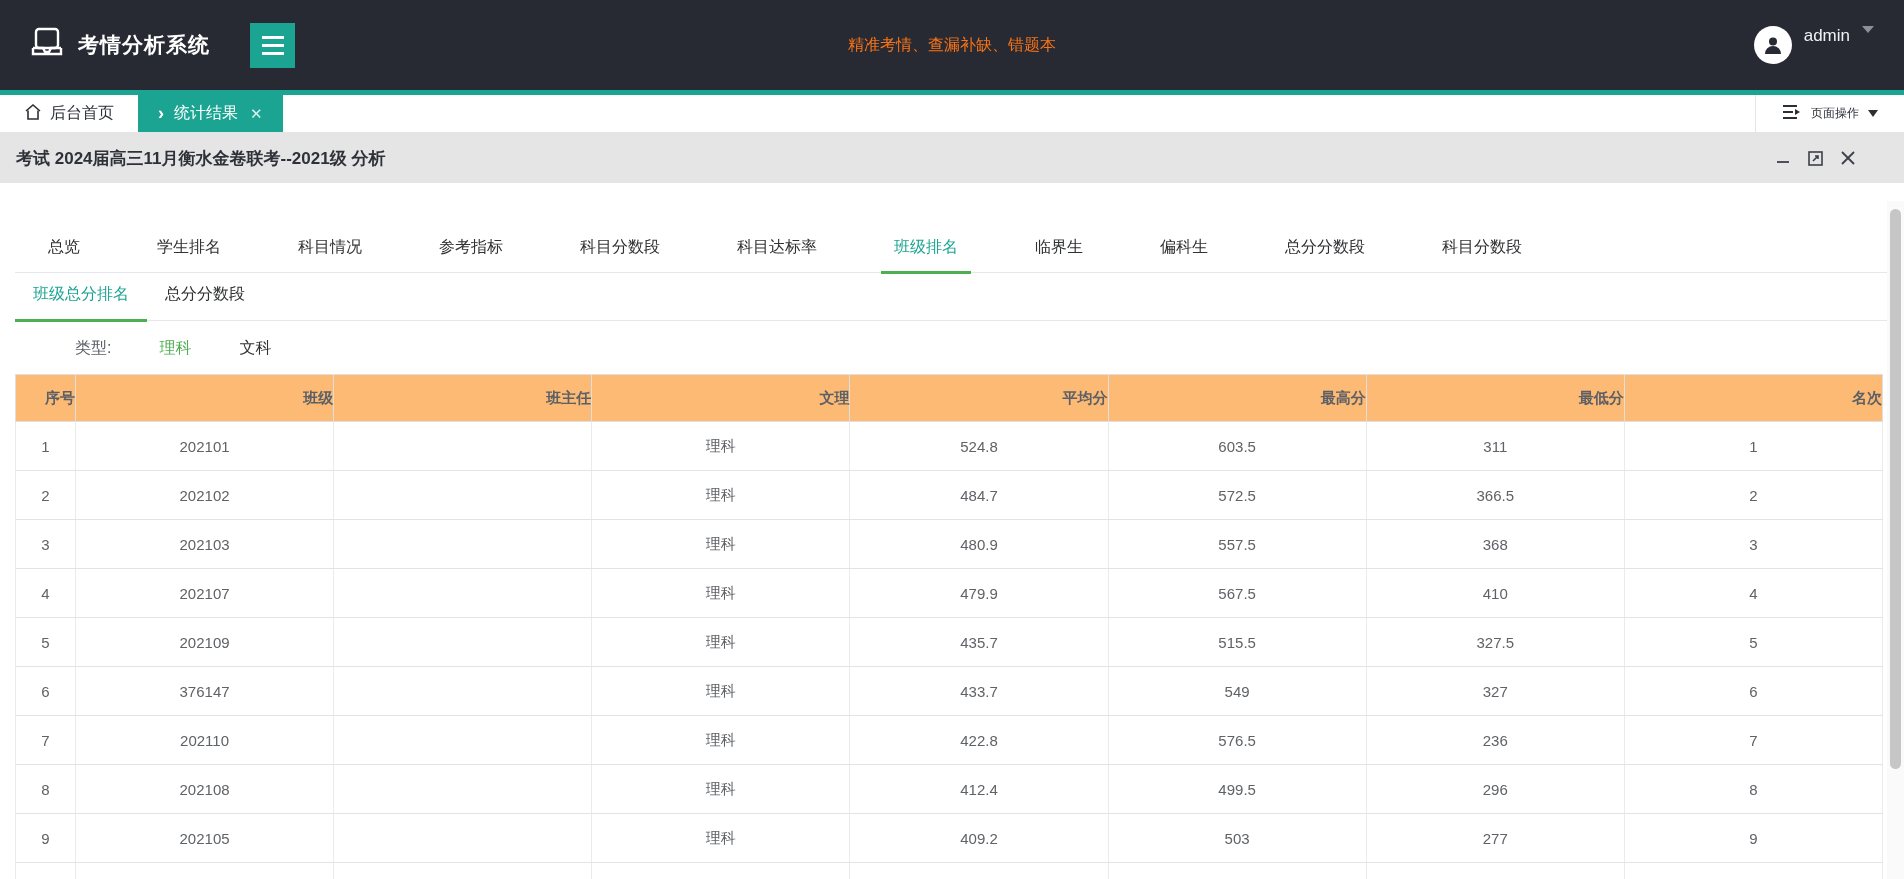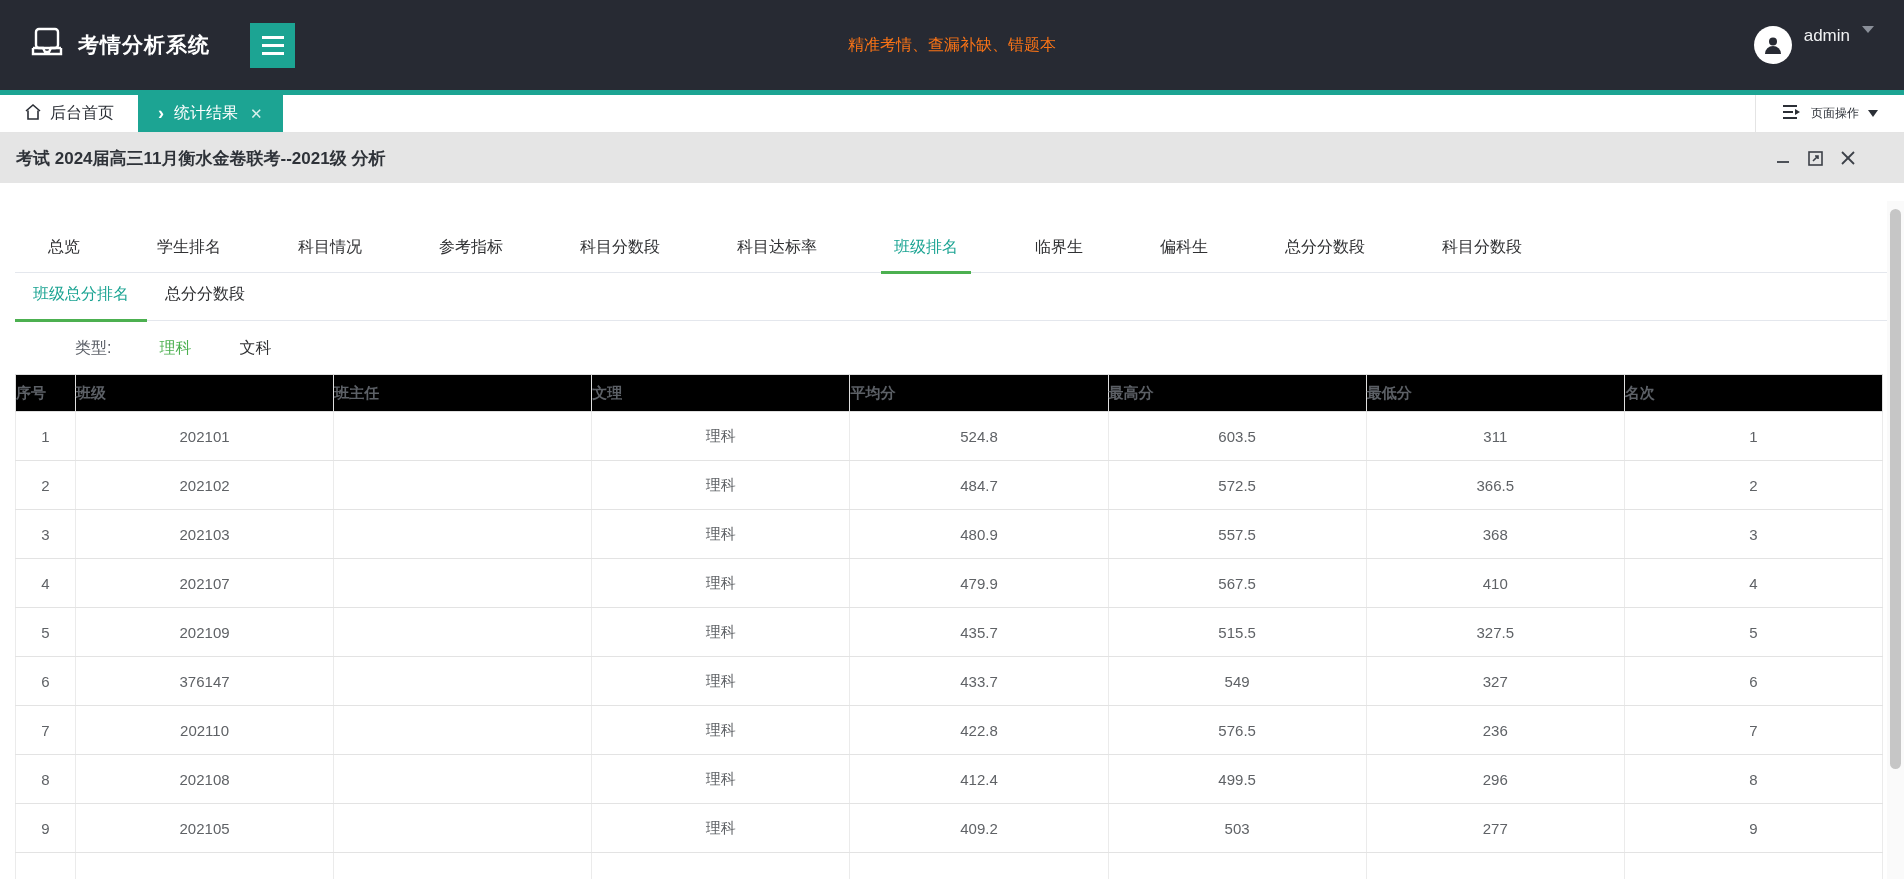--- a/index.html
+++ b/index.html
@@ -66,22 +66,22 @@
                           height:3px; background:#4cb050; }
 
   .filter-row { display:flex; align-items:center; gap:48px; padding:17px 0 15px 75px; font-size:16px; }
   .filter-label { color:#5a5e66; }
   .filter-opt { color:#303133; cursor:pointer; }
   .filter-opt.selected { color:#4cb050; }
 
   
   .rank-table { border-collapse:collapse; table-layout:fixed; width:1868px; margin-left:15px;
                 font-size:15px; }
-  .rank-table th { background:#000000; color:#5c6066; font-weight:bold; height:37px;
-                   border:1px solid #dfdfdf; text-align:left; }
+  .rank-table th { background:#fdba74; color:#5c6066; font-weight:bold; height:47px;
+                   border:1px solid #dfdfdf; text-align:right; }
   .rank-table td { height:49px; border:1px solid #ebebeb; border-bottom:1px solid #e3e3e3;
                    text-align:center; color:#5f6266; background:#fff; }
 
   
   .scrollbar { position:fixed; top:201px; right:0; width:17px; bottom:0; background:#fafafa; }
   .scroll-thumb { position:absolute; top:8px; left:3px; width:11px; height:560px;
                   background:#c6c6c6; border-radius:6px; cursor:pointer; }
 </style>
 </head>
 <body>

